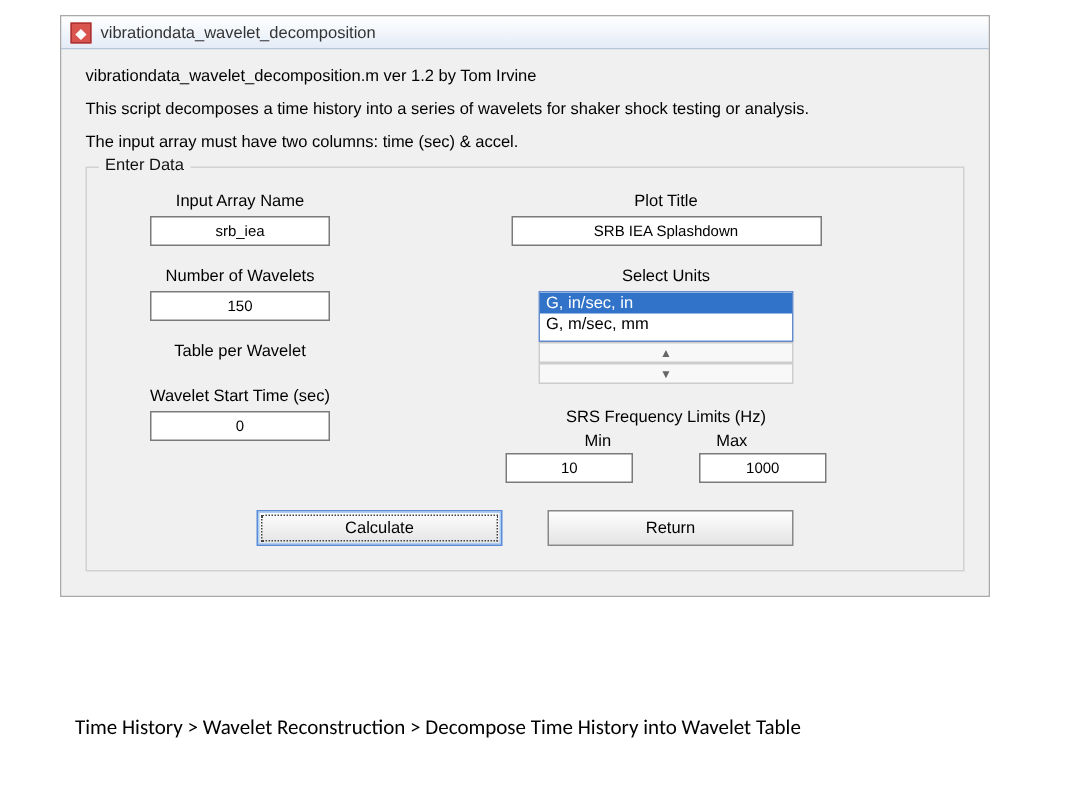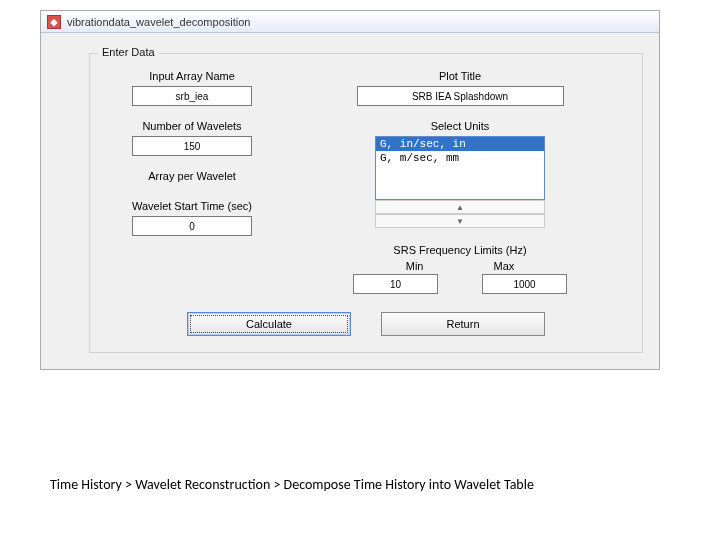--- a/index.html
+++ b/index.html
@@ -45,21 +45,20 @@
   .intro p {
     font-size: 11px;
     margin-bottom: 10px;
     color: #000;
   }
   .fieldset {
     border: 1px solid #d2d2d2;
     margin-top: 8px;
     padding: 10px 12px 16px 12px;
     position: relative;
-    margin-left: 32px;
   }
   .fieldset .legend {
     position: absolute;
     top: -8px;
     left: 8px;
     background: #f0f0f0;
     padding: 0 4px;
     font-size: 11px;
     color: #111;
   }
@@ -141,46 +140,51 @@
 </head>
 <body>
 
 <div class="window">
   <div class="titlebar">
     <div class="appicon">◆</div>
     <span>vibrationdata_wavelet_decomposition</span>
   </div>
   <div class="client">
 
+    <div class="intro">
+      <p>vibrationdata_wavelet_decomposition.m  ver 1.2  by Tom Irvine</p>
+      <p>This script decomposes a time history into a series of wavelets for shaker shock testing or analysis.</p>
+      <p>The input array must have two columns:  time (sec)  &amp;  accel.</p>
+    </div>
 
     <div class="fieldset">
       <div class="legend">Enter Data</div>
 
       <div class="cols">
 
         <div class="col1">
           <div class="lab">Input Array Name</div>
           <input class="txt" value="srb_iea" style="">
 
           <div class="lab" style="margin-top:14px">Number of Wavelets</div>
           <input class="txt" value="150" style="">
 
-          <div class="lab" style="margin-top:14px">Array per Wavelet</div>
+          <div class="lab" style="margin-top:14px">Table per Wavelet</div>
 
           <div class="lab" style="margin-top:14px">Wavelet Start Time (sec)</div>
           <input class="txt" value="0" style="">
         </div>
 
         <div class="col2">
           <div class="lab">Plot Title</div>
           <input class="txt wide" value="SRB IEA Splashdown" style="">
 
           <div class="lab" style="margin-top:14px">Select Units</div>
           <div class="selectbox-wrap">
-            <div class="selectbox" style="height:64px;font-family:Liberation Mono, monospace;">
+            <div class="selectbox" style="height:34px;">
               <div class="opt selected">G, in/sec, in</div>
               <div class="opt">G, m/sec, mm</div>
             </div>
             <div class="scrolltrack">
               <div class="scrollbtn">▲</div>
               <div class="scrollbtn">▼</div>
             </div>
           </div>
 
           <div class="lab" style="margin-top:16px">SRS Frequency Limits (Hz)</div>

